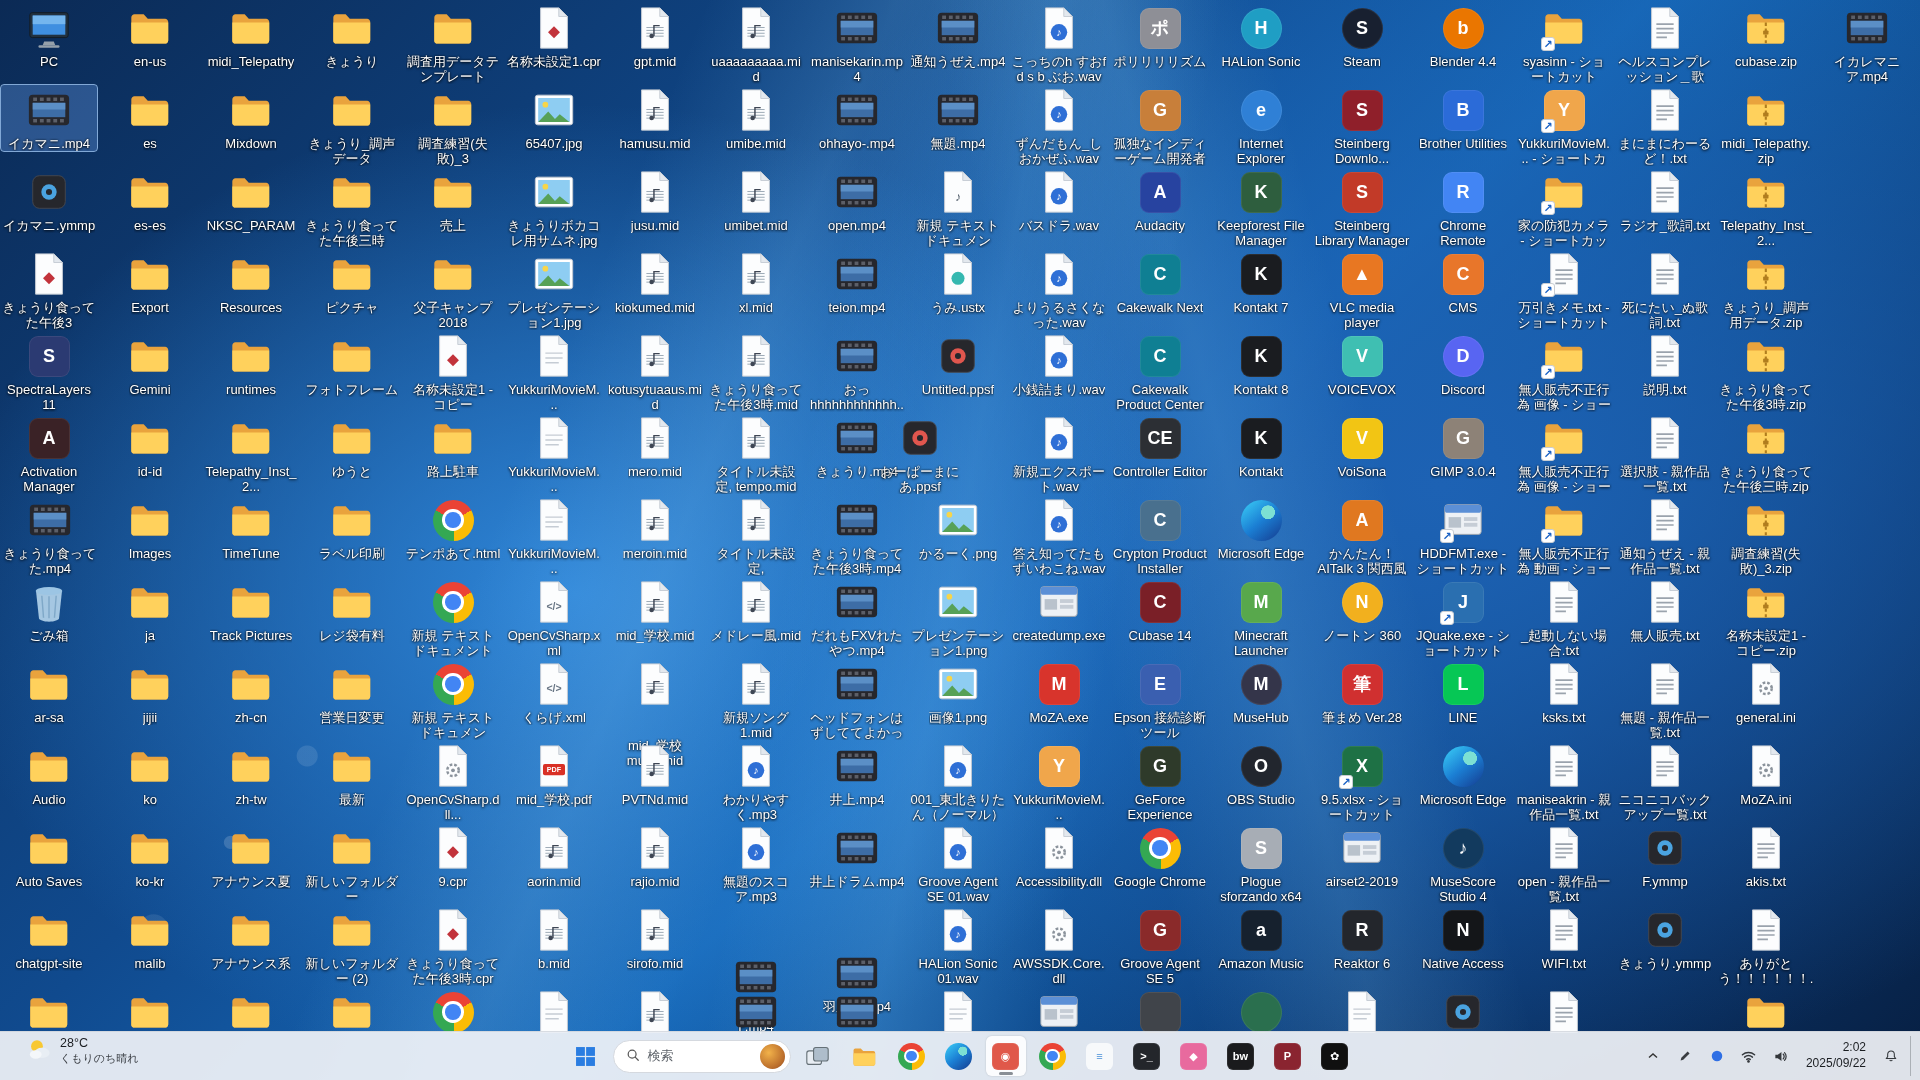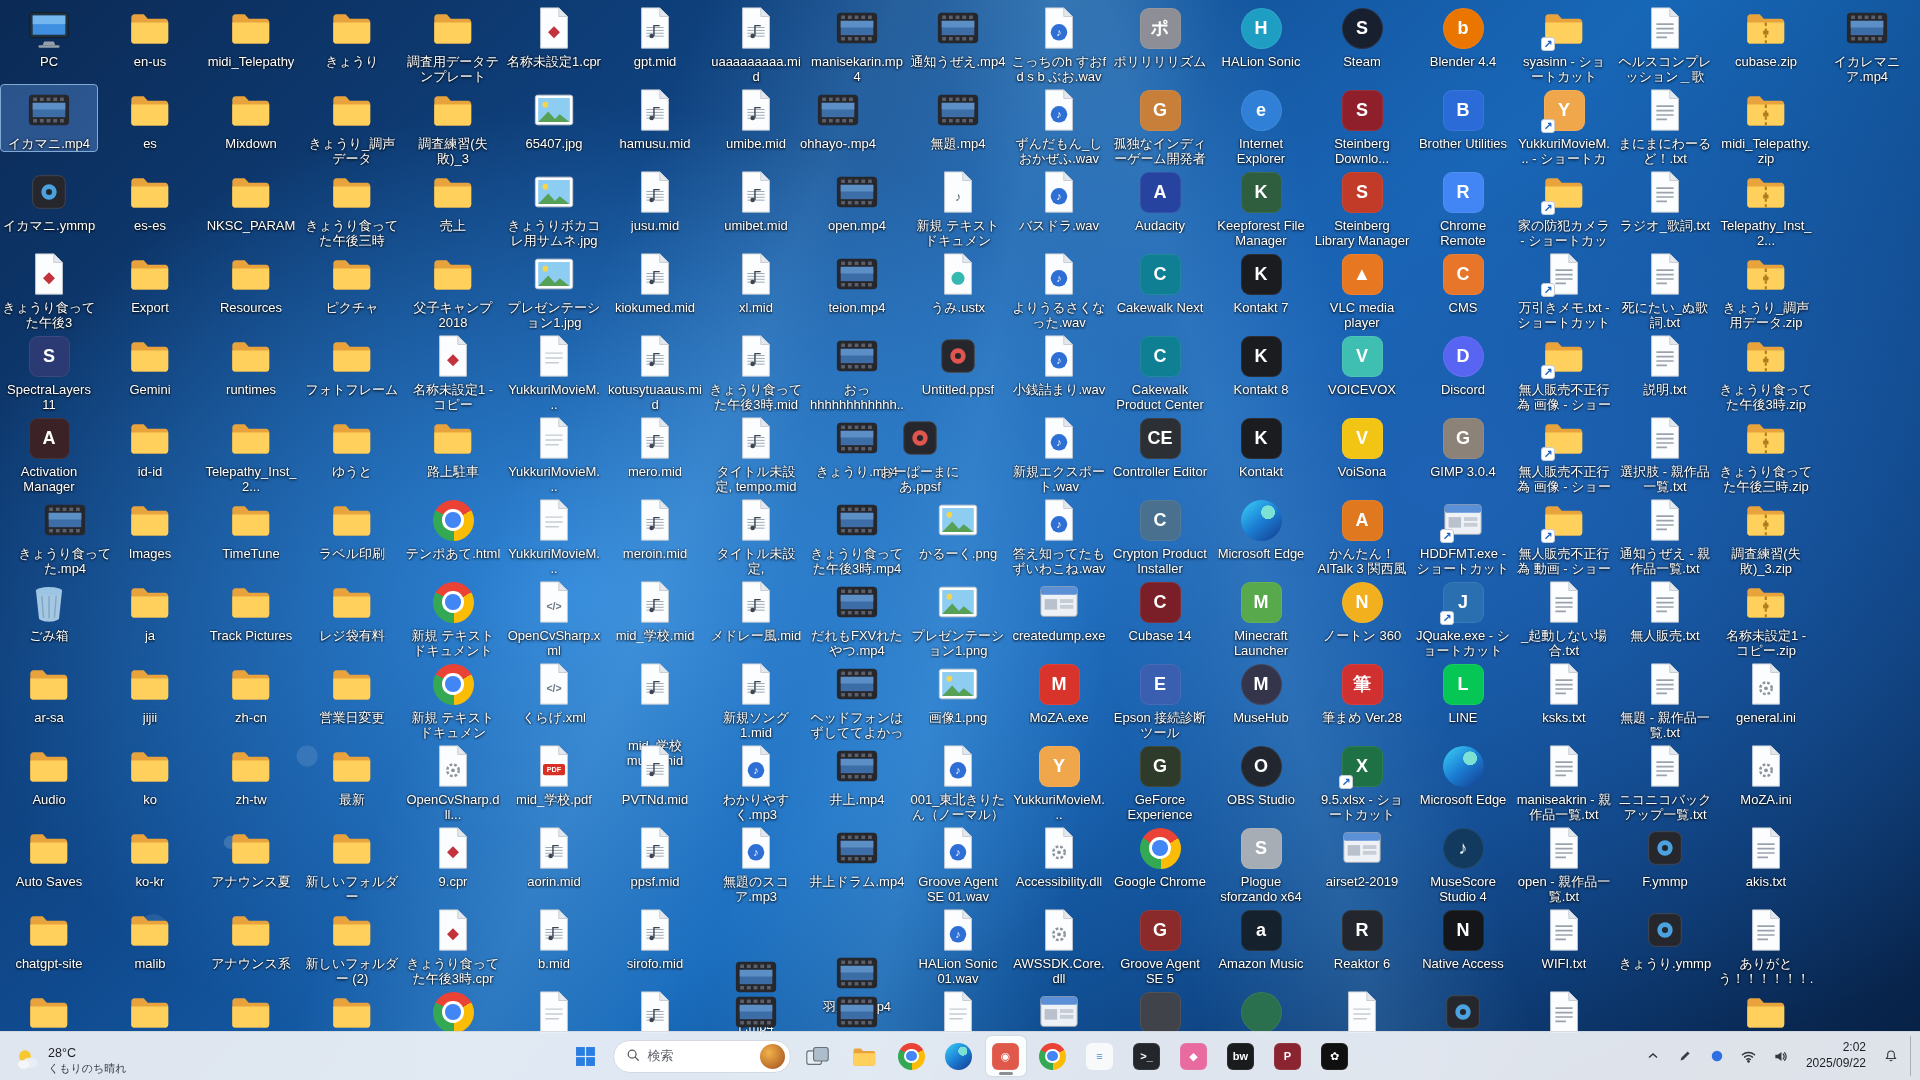--- a/index.html
+++ b/index.html
@@ -30,21 +30,21 @@
     background:conic-gradient(from -60deg,#ea4335 0 120deg,#fbbc05 120deg 240deg,#34a853 240deg 360deg);}
   .chrome-ball::before{content:"";position:absolute;inset:24%;background:#fff;border-radius:50%;}
   .chrome-ball::after{content:"";position:absolute;inset:31%;background:#4285f4;border-radius:50%;}
   .edge-ball{width:41px;height:41px;border-radius:50%;flex:none;
     background:radial-gradient(circle at 66% 30%,#7ce0d3 0 17%,transparent 18%),
                linear-gradient(140deg,#35c1f1 10%,#1b7fd4 50%,#16489c 90%);}
   .sc-arrow{position:absolute;left:0;bottom:0;width:14px;height:14px;background:#fff;border:1px solid #c8cdd3;border-radius:3px;color:#1b62c4;font-size:11px;line-height:12px;text-align:center;font-weight:bold;box-sizing:border-box;}
   
   .taskbar{position:absolute;left:0;bottom:0;width:1920px;height:48px;background:rgba(241,243,247,.92);
     border-top:1px solid rgba(200,205,212,.6);display:flex;align-items:center;z-index:20;font-size:12.5px;color:#1b1e22;}
-  .tb-left{position:absolute;left:4px;top:0;height:100%;display:flex;align-items:flex-end;}
+  .tb-left{position:absolute;left:16px;top:0;height:100%;display:flex;align-items:flex-start;}
   .weather{display:flex;align-items:center;gap:7px;padding:4px 10px;border-radius:6px;}
   .w-text{display:flex;flex-direction:column;line-height:1.25;}
   .w-temp{font-size:12.5px;}
   .w-desc{font-size:11px;color:#3c4046;}
   .tb-center{margin:0 auto;display:flex;align-items:center;gap:7px;}
   .start,.pin{width:40px;height:40px;border:none;background:transparent;border-radius:6px;display:flex;align-items:center;justify-content:center;position:relative;flex:none;}
   .searchbox{height:33px;min-width:178px;background:#fff;border:1px solid #d5d9df;border-radius:17px;display:flex;align-items:center;gap:8px;padding:0 5px 0 12px;box-sizing:border-box;}
   .search-text{color:#5a5f66;font-size:13px;flex:1;}
   .search-daily{width:25px;height:25px;border-radius:50%;flex:none;background:radial-gradient(circle at 35% 35%,#f2b24a,#b86a2a 70%,#7a421c);}
   .pin-ic{width:27px;height:27px;display:flex;align-items:center;justify-content:center;}
@@ -121,21 +121,21 @@
         <div class="app-tile" style="background:#2b3a72">S</div>
       </div>
       <div class="icon-label">SpectraLayers 11</div>
     </div>
     <div class="icon-cell" style="left: 1px; top: 413px;">
       <div class="icon-gfx">
         <div class="app-tile" style="background:#3a2226">A</div>
       </div>
       <div class="icon-label">Activation Manager</div>
     </div>
-    <div class="icon-cell" style="left: 17px; top: 495px;">
+    <div class="icon-cell" style="left: 2px; top: 495px;">
       <div class="icon-gfx">
         <svg class="ic" viewBox="0 0 48 48">
           <rect x="3" y="8" width="42" height="32" rx="4" fill="#26272d"></rect>
           <g fill="#5c5f68">
             <rect x="7.5" y="11" width="4" height="3.6"></rect>
             <rect x="14.5" y="11" width="4" height="3.6"></rect>
             <rect x="21.5" y="11" width="4" height="3.6"></rect>
             <rect x="28.5" y="11" width="4" height="3.6"></rect>
             <rect x="35.5" y="11" width="4" height="3.6"></rect>
             <rect x="7.5" y="33.4" width="4" height="3.6"></rect>
@@ -963,21 +963,21 @@
         <svg class="ic" viewBox="0 0 48 48">
           <path d="M10 3h19l9 9v33H10z" fill="#fcfdfe" stroke="#c6ccd4"></path>
           <path d="M29 3v9h9z" fill="#e3e8ee" stroke="#c6ccd4"></path>
           <g stroke="#9aa7b4" stroke-width="1">
             <path d="M15 23.5h18M15 26.5h18M15 29.5h18M15 32.5h18"></path>
           </g>
           <circle cx="20.5" cy="32.3" r="2.4" fill="#3e4654"></circle>
           <path d="M22.9 32.3V21.5h6" stroke="#3e4654" stroke-width="1.5" fill="none"></path>
         </svg>
       </div>
-      <div class="icon-label">ppsf.mid</div>
+      <div class="icon-label">rajio.mid</div>
     </div>
     <div class="icon-cell" style="left: 607px; top: 905px;">
       <div class="icon-gfx">
         <svg class="ic" viewBox="0 0 48 48">
           <path d="M10 3h19l9 9v33H10z" fill="#fcfdfe" stroke="#c6ccd4"></path>
           <path d="M29 3v9h9z" fill="#e3e8ee" stroke="#c6ccd4"></path>
           <g stroke="#9aa7b4" stroke-width="1">
             <path d="M15 23.5h18M15 26.5h18M15 29.5h18M15 32.5h18"></path>
           </g>
           <circle cx="20.5" cy="32.3" r="2.4" fill="#3e4654"></circle>
@@ -1207,21 +1207,21 @@
             <rect x="21.5" y="33.4" width="4" height="3.6"></rect>
             <rect x="28.5" y="33.4" width="4" height="3.6"></rect>
             <rect x="35.5" y="33.4" width="4" height="3.6"></rect>
           </g>
           <rect x="7" y="16.5" width="34" height="15" fill="#3d6da6"></rect>
           <rect x="7" y="16.5" width="34" height="7" fill="#5b8fc6"></rect>
         </svg>
       </div>
       <div class="icon-label">manisekarin.mp4</div>
     </div>
-    <div class="icon-cell" style="left: 790px; top: 85px; justify-content: center;">
+    <div class="icon-cell" style="left: 809px; top: 85px; justify-content: center;">
       <div class="icon-gfx">
         <svg class="ic" viewBox="0 0 48 48">
           <rect x="3" y="8" width="42" height="32" rx="4" fill="#26272d"></rect>
           <g fill="#5c5f68">
             <rect x="7.5" y="11" width="4" height="3.6"></rect>
             <rect x="14.5" y="11" width="4" height="3.6"></rect>
             <rect x="21.5" y="11" width="4" height="3.6"></rect>
             <rect x="28.5" y="11" width="4" height="3.6"></rect>
             <rect x="35.5" y="11" width="4" height="3.6"></rect>
             <rect x="7.5" y="33.4" width="4" height="3.6"></rect>

